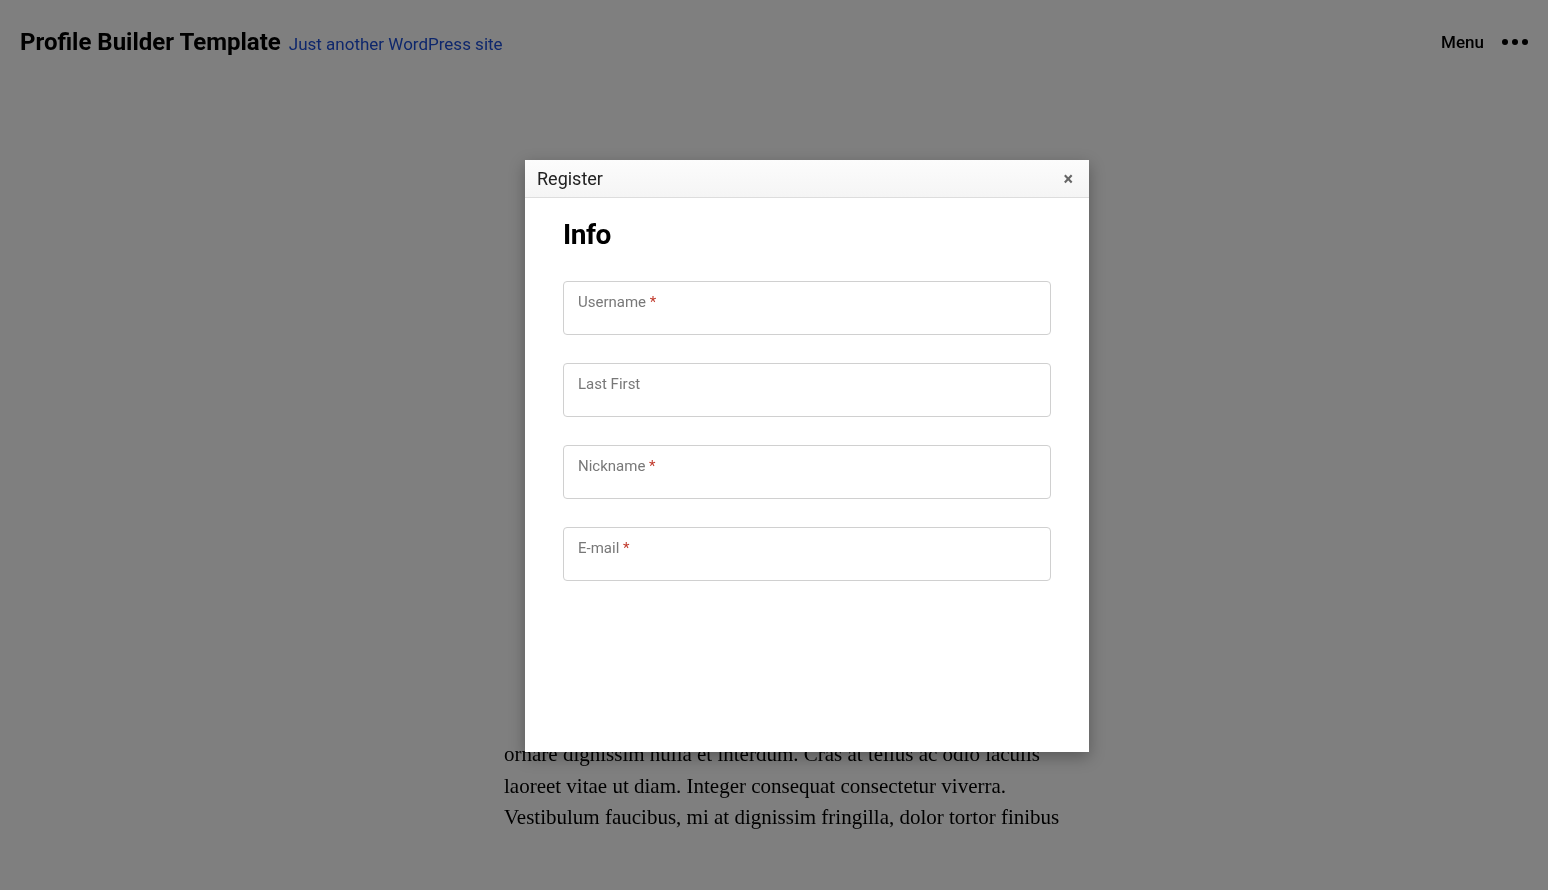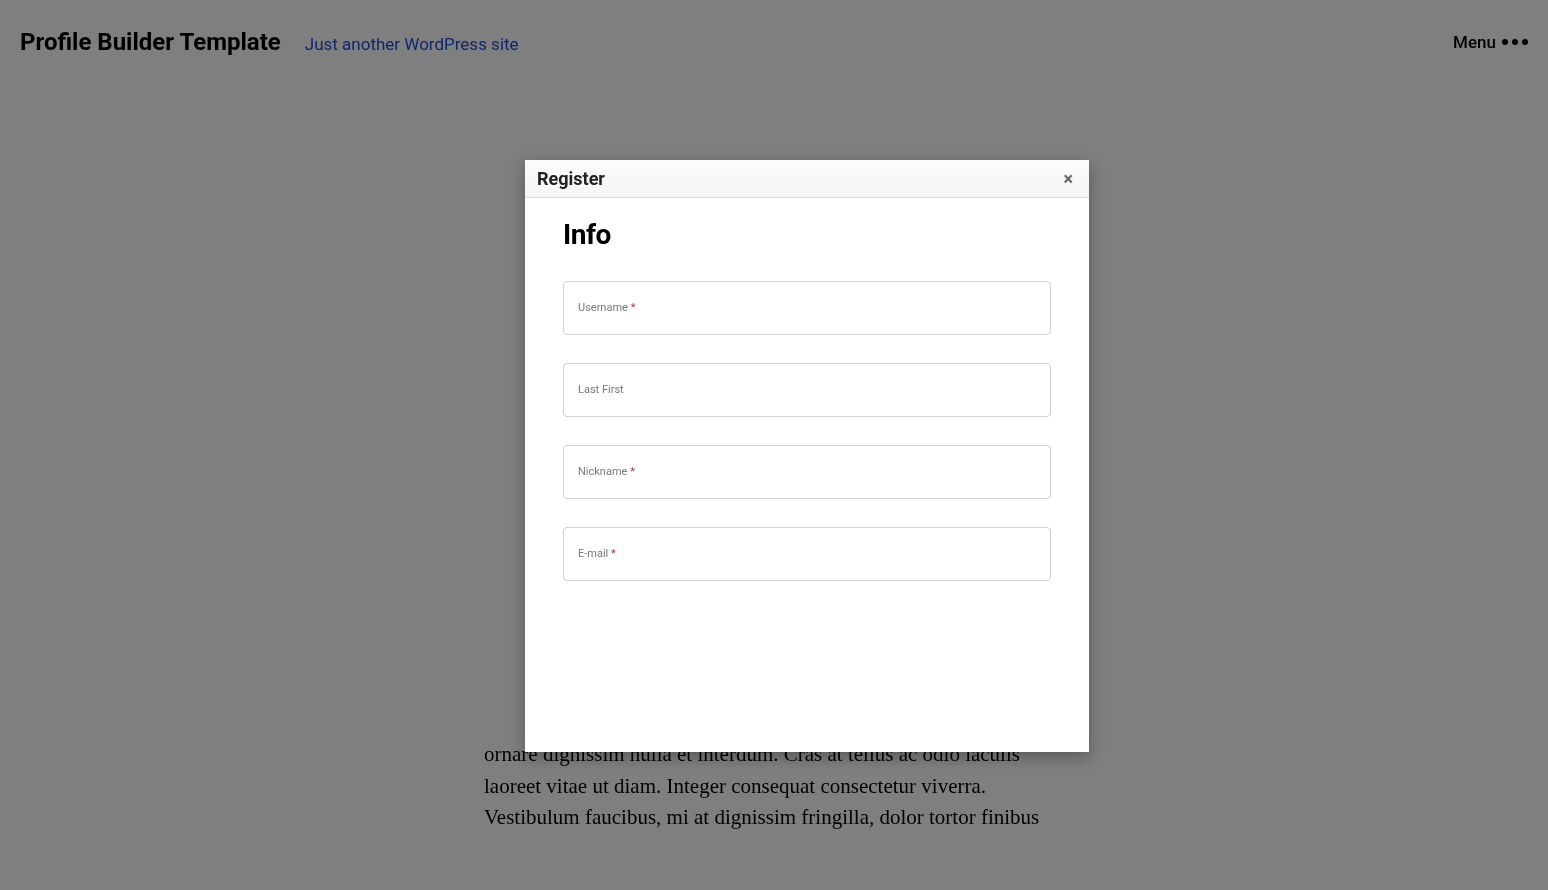--- a/index.html
+++ b/index.html
@@ -20,38 +20,38 @@
     .header {
       display: flex;
       align-items: center;
       justify-content: space-between;
       padding: 28px 20px;
     }
     
     .header-left {
       display: flex;
       align-items: baseline;
-      gap: 24px;
+      gap: 8px;
     }
     
     .site-title {
       font-size: 24px;
       font-weight: 700;
       color: #000;
     }
     
     .site-tagline {
       font-size: 17px;
       color: #1d4ed8;
     }
     
     .header-right {
       display: flex;
       align-items: center;
-      gap: 6px;
+      gap: 18px;
     }
     
     .menu-label {
       font-size: 17px;
       color: #000;
       font-weight: 500;
     }
     
     .menu-dots {
       display: flex;
@@ -78,20 +78,21 @@
       text-align: center;
       letter-spacing: -2px;
     }
     
     .body-text {
       font-family: Georgia, serif;
       font-size: 21px;
       line-height: 1.5;
       color: #000;
       margin-top: 450px;
+      margin-left: 20px;
     }
     
     .overlay {
       position: absolute;
       inset: 0;
       background: rgba(0, 0, 0, 0.5);
       z-index: 10;
     }
     
     .modal {
@@ -111,21 +112,21 @@
       display: flex;
       justify-content: space-between;
       align-items: center;
       padding: 8px 12px;
       background: linear-gradient(to bottom, #fcfcfc, #f5f5f5);
       border-bottom: 1px solid #ddd;
     }
     
     .modal-title {
       font-size: 18px;
-      font-weight: 700;
+      font-weight: 400;
       color: #222;
     }
     
     .modal-close {
       font-size: 18px;
       color: #666;
       cursor: pointer;
       padding: 0 4px;
       font-weight: bold;
     }
@@ -186,22 +187,22 @@
       font-size: 17px;
       border: 1px solid #d0d0d0;
       border-radius: 4px;
       background: #fff;
       color: #333;
     }
     
     .form-label {
       position: absolute;
       left: 15px;
-      top: 20px;
-      font-size: 11px;
+      top: 12px;
+      font-size: 15px;
       color: #787878;
       pointer-events: none;
     }
     
     .required {
       color: #c0392b;
     }
   </style>
 </head>
 <body>

